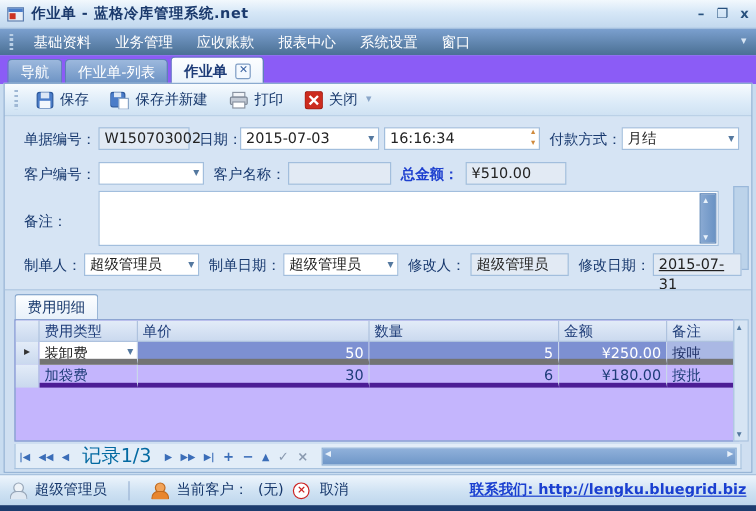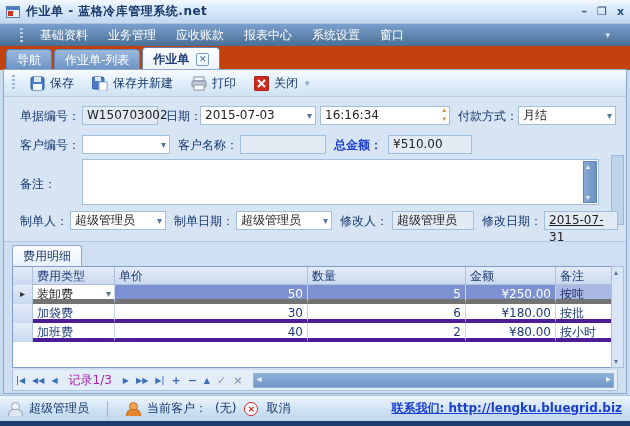--- a/index.html
+++ b/index.html
@@ -12,28 +12,28 @@
     border-bottom:1px solid #aac4e0;}
   .app-icon { width:14px; height:12px; background:#e8eef6; border:1px solid #5a7db0; position:relative; margin-right:6px;}
   .app-icon::before { content:""; position:absolute; top:0; left:0; right:0; height:3px; background:#4a7cc8;}
   .app-icon::after { content:""; position:absolute; bottom:1px; left:1px; width:5px; height:5px; background:#cc3322;}
   .title-text { color:#1b3a6d; font-weight:bold; letter-spacing:0.5px;}
   .win-controls { margin-left:auto; display:flex; gap:10px; color:#28517e; font-weight:bold; font-size:11px;}
   .win-btn { cursor:default; line-height:14px;}
 
   
   .menubar { position:absolute; top:24px; left:0; right:0; height:22px;
-    background:linear-gradient(#7ba0cf,#54799f 80%,#4a6f96); display:flex; align-items:center; padding:0 20px; gap:2px;}
+    background:linear-gradient(#7ba0cf,#54799f 80%,#4a6f96); display:flex; align-items:center; padding:0 8px; gap:2px;}
   .menubar .grip { width:3px; height:14px; margin-right:6px;
     background:repeating-linear-gradient(#b9cfe6 0 2px, transparent 2px 4px);}
   .menu-item { color:#ffffff; padding:2px 9px; border-radius:2px;}
   .menu-caret { margin-left:auto; color:#d7e5f4; font-size:9px;}
 
   
-  .tabstrip { position:absolute; top:46px; left:0; right:0; height:24px; background:#c2410c;
+  .tabstrip { position:absolute; top:46px; left:0; right:0; height:24px; background:#8b5cf6;
     display:flex; align-items:flex-end; padding:0 0 0 6px;}
   .doc-tab { height:21px; display:flex; align-items:center; padding:0 10px; margin-right:2px;
     border:1px solid #5d82b4; border-bottom:none; border-radius:4px 4px 0 0;
     background:linear-gradient(#9cb8dd,#6b92c3); color:#fff; }
   .doc-tab.active { background:linear-gradient(#fdfeff,#eaf3fc); color:#1e3c78; font-weight:bold; height:23px;}
   .tab-close { width:13px; height:13px; margin-left:7px; border:1px solid #7d9cc4; background:#f4f9ff;
     color:#3a62a0; font-size:9px; line-height:11px; text-align:center; border-radius:2px; font-weight:bold;}
 
   
   .content { position:absolute; top:69px; left:3px; right:3px; height:325px; background:#d6e4f4;
@@ -65,21 +65,21 @@
   .v-scroll::after { content:"▾"; position:absolute; bottom:0; left:2px; color:#e8f1fa; font-size:8px;}
   .panel-scroll { position:absolute; right:2px; top:58px; width:13px; height:70px;
     background:#bcd3ea; border:1px solid #9ab8da;}
 
   
   .detail-panel { position:relative; height:152px; background:#cfdff1; border-top:1px solid #b0c8e2;}
   .detail-tab { position:absolute; top:3px; left:8px; height:21px; padding:0 10px;
     border:1px solid #8aaacf; border-bottom:none; border-radius:3px 3px 0 0;
     background:linear-gradient(#fdfeff,#e8f1fa); color:#16376b; line-height:20px;}
   .grid { position:absolute; top:24px; left:8px; width:604px; height:102px; border:1px solid #7fa0c8;
-    background:#ffffff; overflow:hidden;}
+    background:#c4b5fd; overflow:hidden;}
   .g-row { display:flex; height:19px; line-height:18px; }
   .g-head { height:18px; background:linear-gradient(#e3ecf8,#c9d8ee); color:#1e3c78;}
   .g-cell { border-right:1px solid #c9d6ea; border-bottom:4px solid #4c1d95; padding:0 4px; overflow:hidden; white-space:nowrap;}
   .g-head .g-cell { border-right:1px solid #aec2de; border-bottom:1px solid #aec2de;}
   .c-sel { width:20px; flex:none; background:linear-gradient(#e3ecf8,#c9d8ee); border-right:1px solid #aec2de; text-align:center; color:#2c4a78; font-size:10px;}
   .c-type { width:82px; flex:none; position:relative;}
   .c-price { width:193px; flex:none; text-align:right;}
   .c-qty { width:158px; flex:none; text-align:right;}
   .c-amt { width:90px; flex:none; text-align:right;}
   .c-note { width:61px; flex:none;}
@@ -93,21 +93,21 @@
     background:#d7e5f4; border:1px solid #a8c2de;}
   .grid-vscroll::before{content:"▴"; position:absolute; top:1px; left:2px; font-size:8px; color:#54789f;}
   .grid-vscroll::after{content:"▾"; position:absolute; bottom:1px; left:2px; font-size:8px; color:#54789f;}
 
   
   .navigator { position:absolute; left:8px; right:8px; top:128px; height:21px; background:#e2edf8;
     border:1px solid #a8c2de; border-top:none; display:flex; align-items:center; padding:0 3px; gap:7px;}
   .nav-btn { color:#3a6db8; font-size:8px; font-weight:bold; }
   .nav-btn.gray { color:#8a9ab0; }
   .nav-btn.big { font-size:11px; }
-  .nav-label { color:#a21caf; font-size:12px; padding:0 4px; }
+  .nav-label { color:#0369a1; font-size:16px; padding:0 4px; }
   .h-scroll { flex:1; height:15px; margin-left:4px; border:1px solid #91b2d6;
     background:linear-gradient(#8fb0da,#6f97c8); position:relative;}
   .h-scroll::before{content:"◂"; position:absolute; left:2px; top:-1px; color:#e8f1fa; font-size:10px;}
   .h-scroll::after{content:"▸"; position:absolute; right:2px; top:-1px; color:#e8f1fa; font-size:10px;}
 
   
   .statusbar { position:absolute; left:0; right:0; top:395px; height:26px;
     background:linear-gradient(#eef5fc,#cfe2f3 55%,#bed6ec); border-top:1px solid #a8c2de;
     display:flex; align-items:center; padding:0 8px; gap:8px; color:#16376b;}
   .sb-sep { width:1px; height:16px; background:#9ab4d4; margin:0 10px;}
@@ -258,28 +258,20 @@
 
         <div class="g-row">
           <div class="c-sel"></div>
           <div class="g-cell c-type">加袋费</div>
           <div class="g-cell c-price">30</div>
           <div class="g-cell c-qty">6</div>
           <div class="g-cell c-amt">¥180.00</div>
           <div class="g-cell c-note">按批</div>
         </div>
 
-        <div class="g-row">
-          <div class="c-sel"></div>
-          <div class="g-cell c-type">加班费</div>
-          <div class="g-cell c-price">40</div>
-          <div class="g-cell c-qty">2</div>
-          <div class="g-cell c-amt">¥80.00</div>
-          <div class="g-cell c-note">按小时</div>
-        </div>
         <div class="g-filler"></div>
       </div>
       <div class="grid-vscroll"></div>
 
       <div class="navigator">
         <span class="nav-btn">|◀</span>
         <span class="nav-btn">◀◀</span>
         <span class="nav-btn">◀</span>
         <span class="nav-label">记录1/3</span>
         <span class="nav-btn">▶</span>

